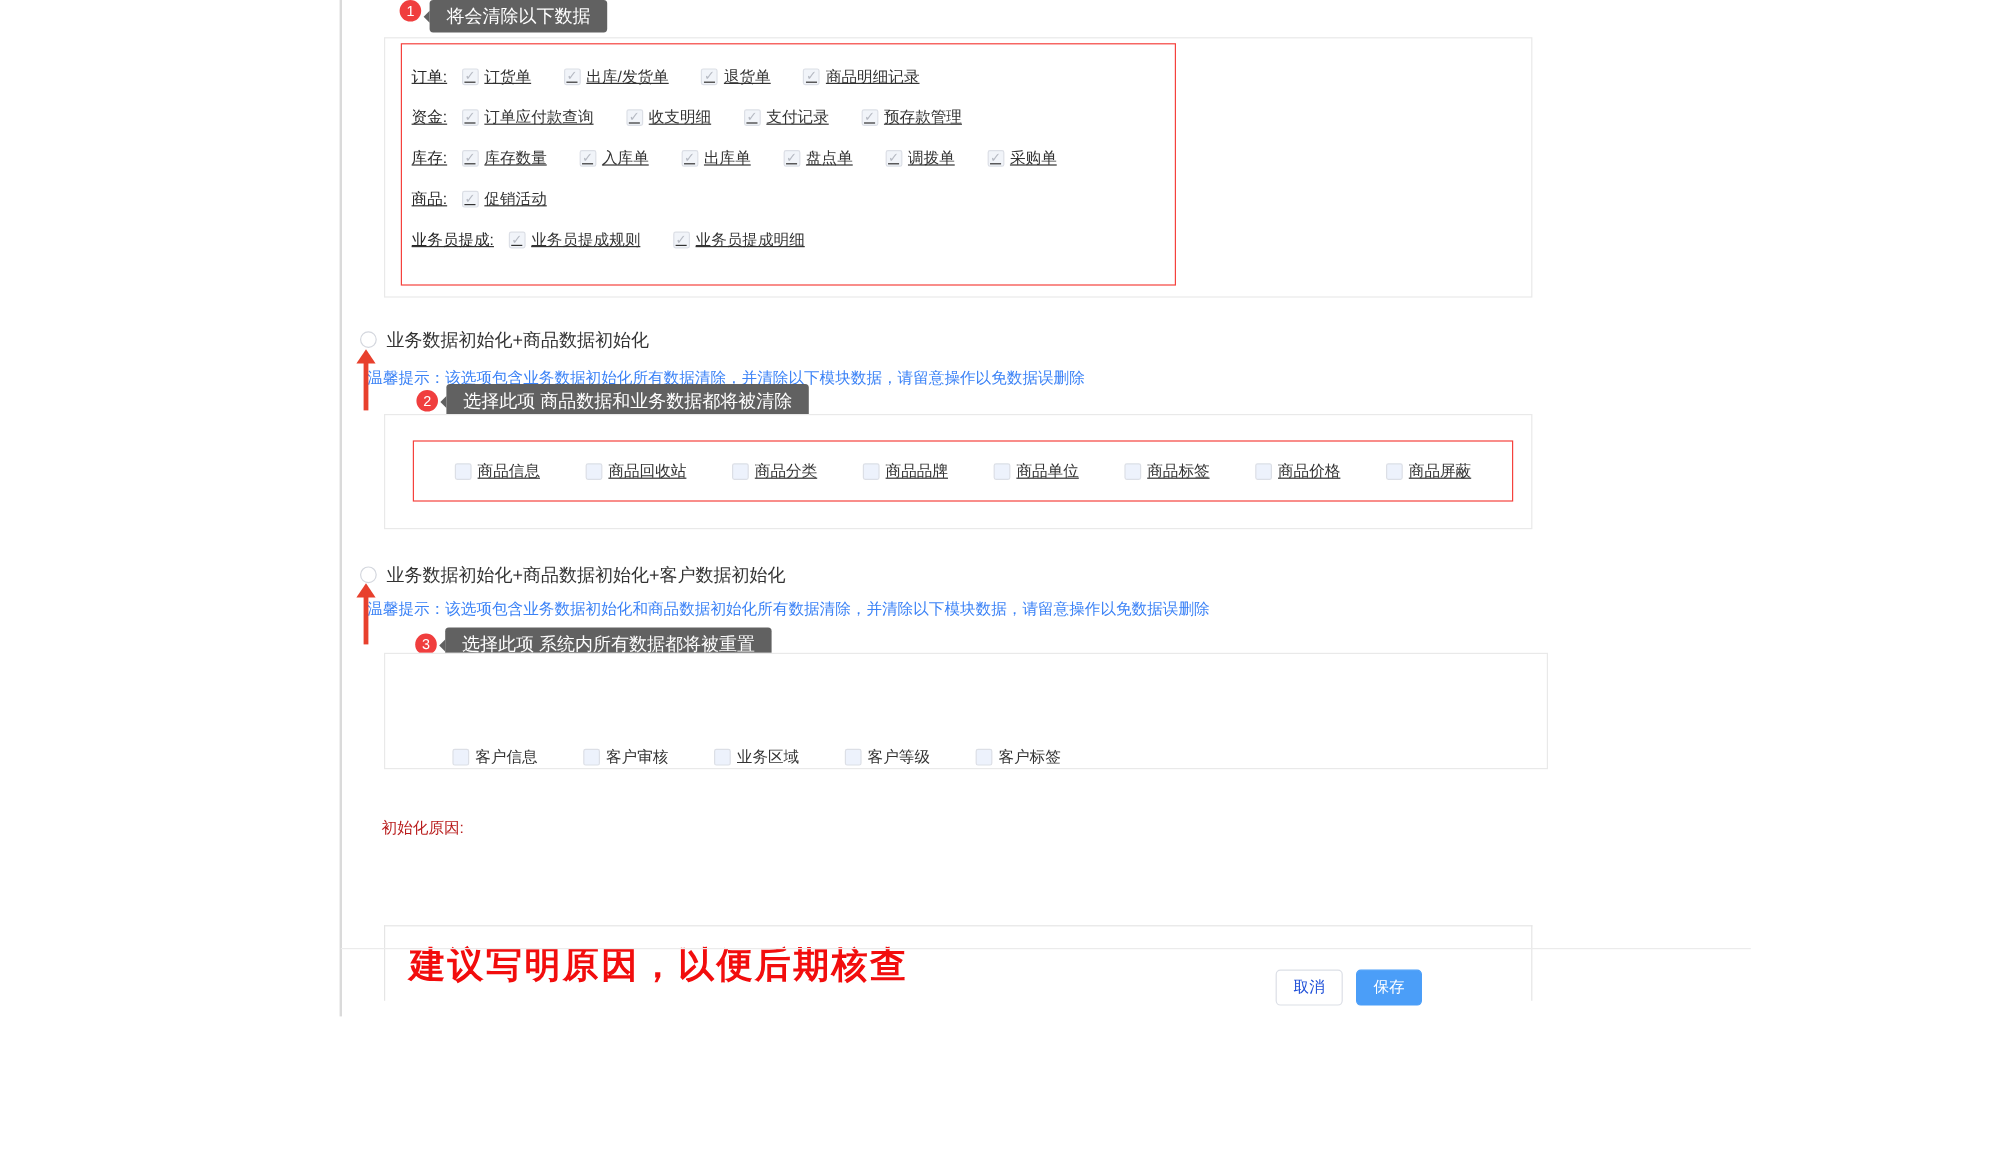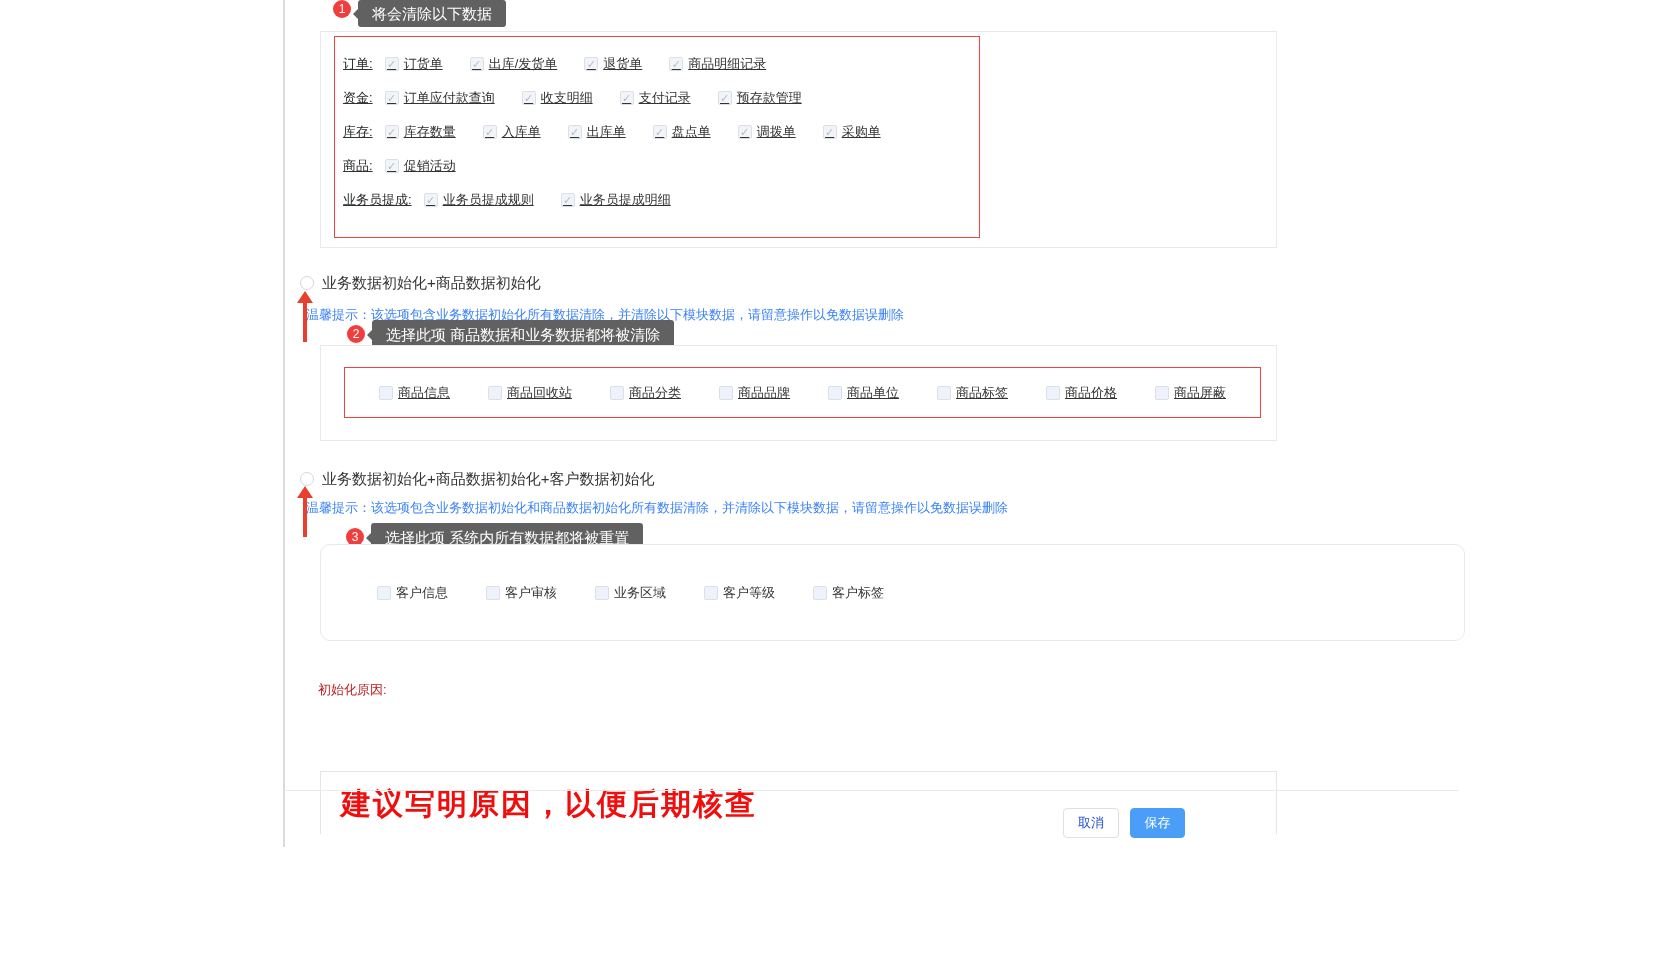--- a/index.html
+++ b/index.html
@@ -235,21 +235,21 @@
   <div class="hint" style="left:306px; top:499px;">温馨提示：该选项包含业务数据初始化和商品数据初始化所有数据清除，并清除以下模块数据，请留意操作以免数据误删除</div>
 
   <div class="arrow-head" style="left:297px; top:486px;"></div>
   <div class="arrow-shaft" style="left:303px; top:497px; height:40px;"></div>
 
   <div class="callout" style="left:346px; top:523px;">
     <span class="badge" style="margin-top:5px;">3</span>
     <span class="bubble h29">选择此项 系统内所有数据都将被重置</span>
   </div>
 
-  <div class="panelbox" style="left:320px; top:544px; width:1145px; height:97px; display:flex; align-items:center; padding-left:56px;border-radius:10px;">
+  <div class="panelbox" style="left:320px; top:544px; width:970px; height:97px; display:flex; align-items:flex-end; padding-left:56px;">
     <div class="cb-list wide">
         <label class="cb-item">
           <span class="cb-box"></span>
           <span class="cb-label">客户信息</span>
         </label>
         <label class="cb-item">
           <span class="cb-box"></span>
           <span class="cb-label">客户审核</span>
         </label>
         <label class="cb-item">

